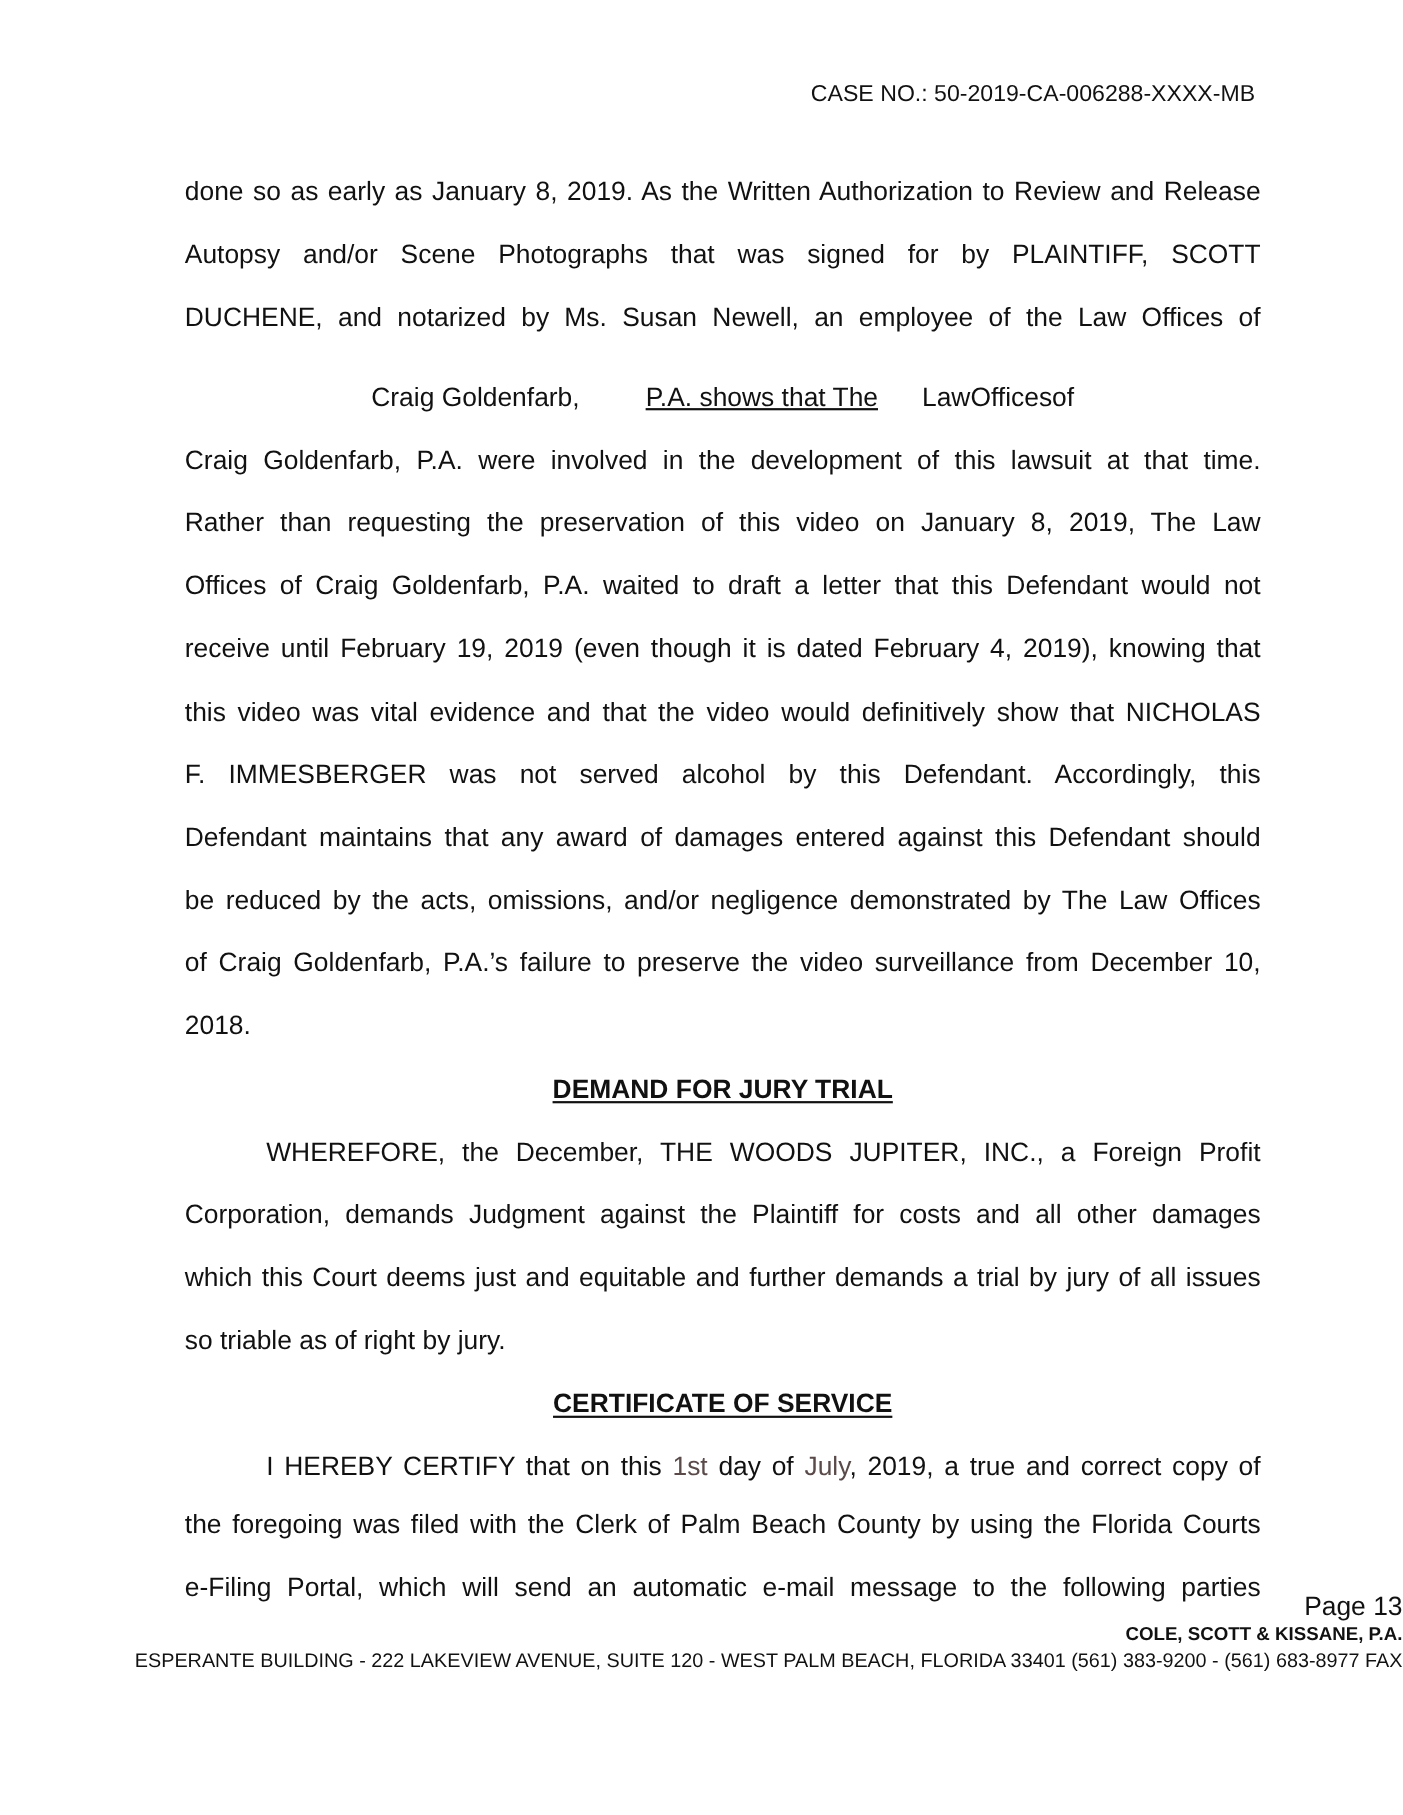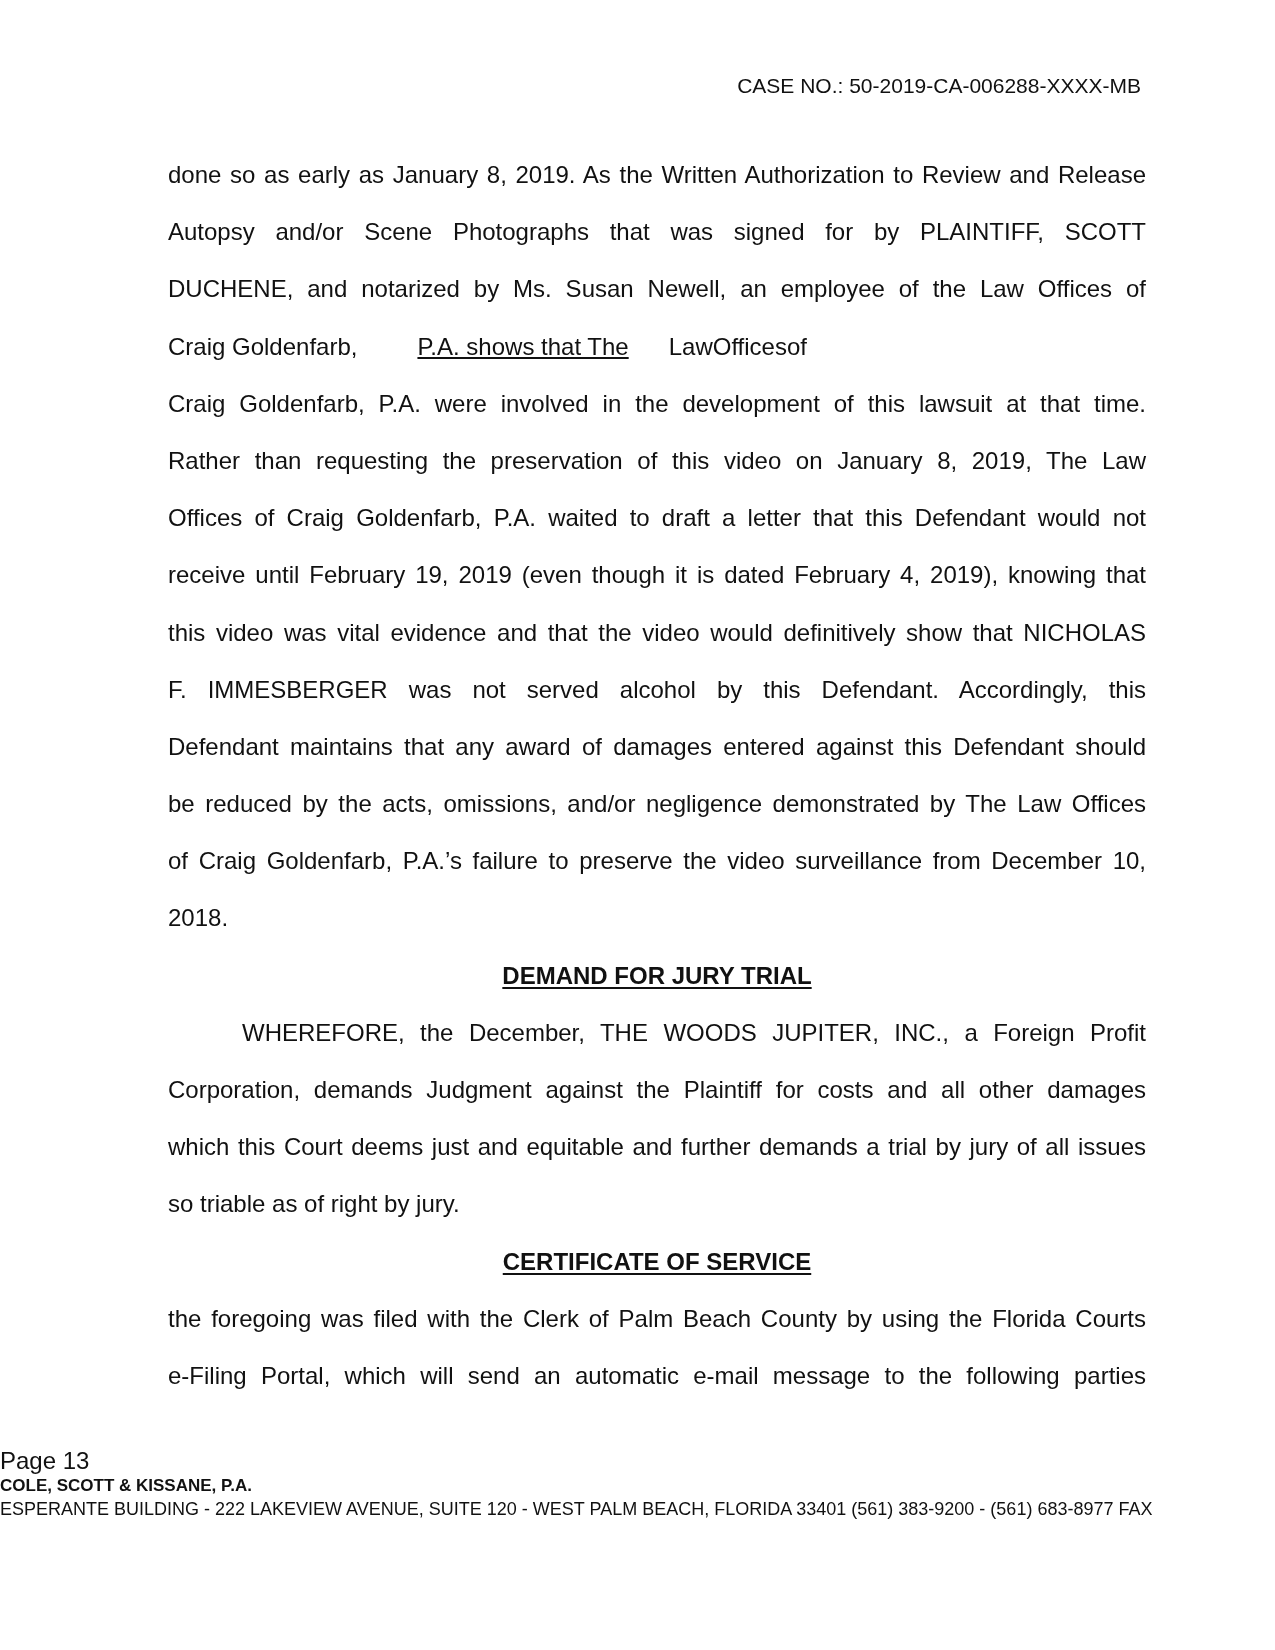--- a/index.html
+++ b/index.html
@@ -19,36 +19,36 @@
       white-space: nowrap; text-align: justify; text-align-last: justify;
     }
     .line.last { text-align-last: left; }
     .line.indent { padding-left: 74px; }
     .heading {
       height: 57.2px; line-height: 44px; font-size: 24px; font-weight: bold;
       text-align: center; text-decoration: underline; text-underline-offset: 3px;
     }
     .tinted { color: #5a4a4a; }
     .footer {
-      position: absolute; left: 0; width: 1275px; text-align: left;
+      position: absolute; left: 0; width: 1275px; text-align: right;
     }
     .page-num { top: 1447px; font-size: 24px; }
     .firm { top: 1476px; font-size: 17px; font-weight: bold; }
     .address { top: 1499px; font-size: 18px; letter-spacing: 0px; }
   </style>
 </head>
 <body>
 
 <div class="case-no">CASE NO.:  50-2019-CA-006288-XXXX-MB</div>
 
 <div class="body-wrap">
   <div class="line">done so as early as January 8, 2019. As the Written Authorization to Review and Release</div>
   <div class="line">Autopsy and/or Scene Photographs that was signed for by PLAINTIFF, SCOTT</div>
   <div class="line">DUCHENE, and notarized by Ms. Susan Newell, an employee of the Law Offices of</div>
-  <div class="line" style="display:flex;justify-content:flex-start;">
+  <div class="line" style="display:flex;justify-content:center;margin-top:15px;">
     <span>Craig Goldenfarb,</span>
     <span style="margin-left:60px;text-decoration:underline;">P.A. shows that The</span>
     <span style="margin-left:40px;">Law</span>
     <span>Offices</span>
     <span>of</span>
   </div>
   <div class="line">Craig Goldenfarb, P.A. were involved in the development of this lawsuit at that time.</div>
   <div class="line">Rather than requesting the preservation of this video on January 8, 2019, The Law</div>
   <div class="line">Offices of Craig Goldenfarb, P.A. waited to draft a letter that this Defendant would not</div>
   <div class="line">receive until February 19, 2019 (even though it is dated February 4, 2019), knowing that</div>
@@ -59,19 +59,20 @@
   <div class="line">of Craig Goldenfarb, P.A.’s failure to preserve the video surveillance from December 10,</div>
   <div class="line last">2018.</div>
 
   <div class="heading">DEMAND FOR JURY TRIAL</div>
   <div class="line indent">WHEREFORE, the December, THE WOODS JUPITER, INC., a Foreign Profit</div>
   <div class="line">Corporation, demands Judgment against the Plaintiff for costs and all other damages</div>
   <div class="line">which this Court deems just and equitable and further demands a trial by jury of all issues</div>
   <div class="line last">so triable as of right by jury.</div>
 
   <div class="heading">CERTIFICATE OF SERVICE</div>
+  <div class="line indent" style="height:53px;"><span>I HEREBY CERTIFY that on this </span><span class="tinted">1st</span><span> day of </span><span class="tinted">July</span><span>, 2019, a true and correct copy of</span></div>
   <div class="line">the foregoing was filed with the Clerk of Palm Beach County by using the Florida Courts</div>
   <div class="line">e-Filing Portal, which will send an automatic e-mail message to the following parties</div>
 </div>
 
 <div class="footer page-num">Page 13</div>
 <div class="footer firm">COLE, SCOTT &amp; KISSANE, P.A.</div>
 <div class="footer address">ESPERANTE BUILDING - 222 LAKEVIEW AVENUE, SUITE 120  - WEST PALM BEACH, FLORIDA 33401 (561) 383-9200 - (561) 683-8977 FAX</div>
 
 </body></html>

